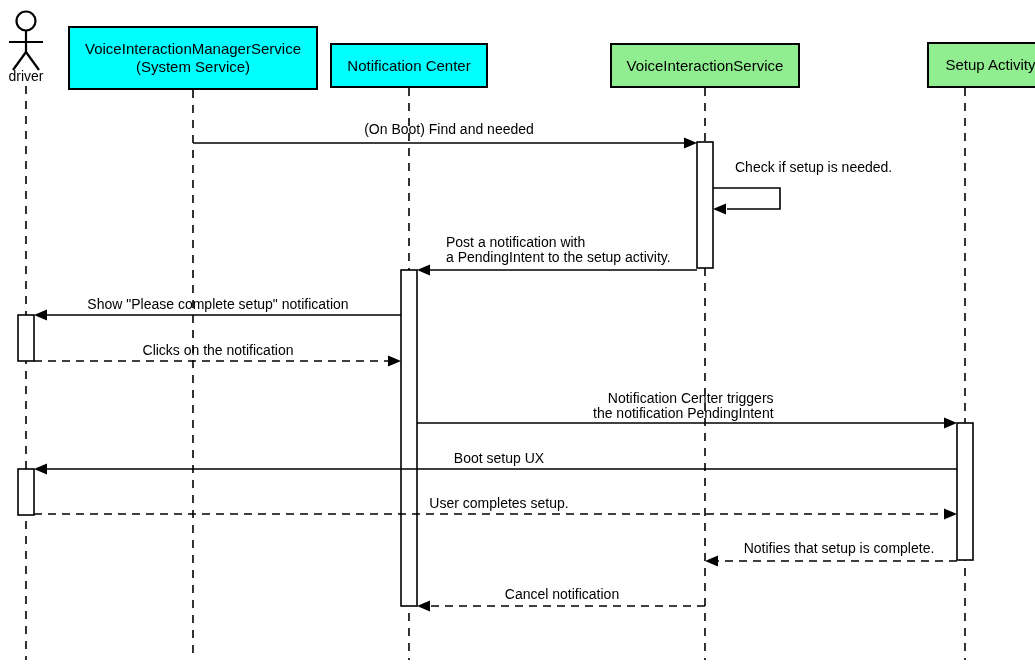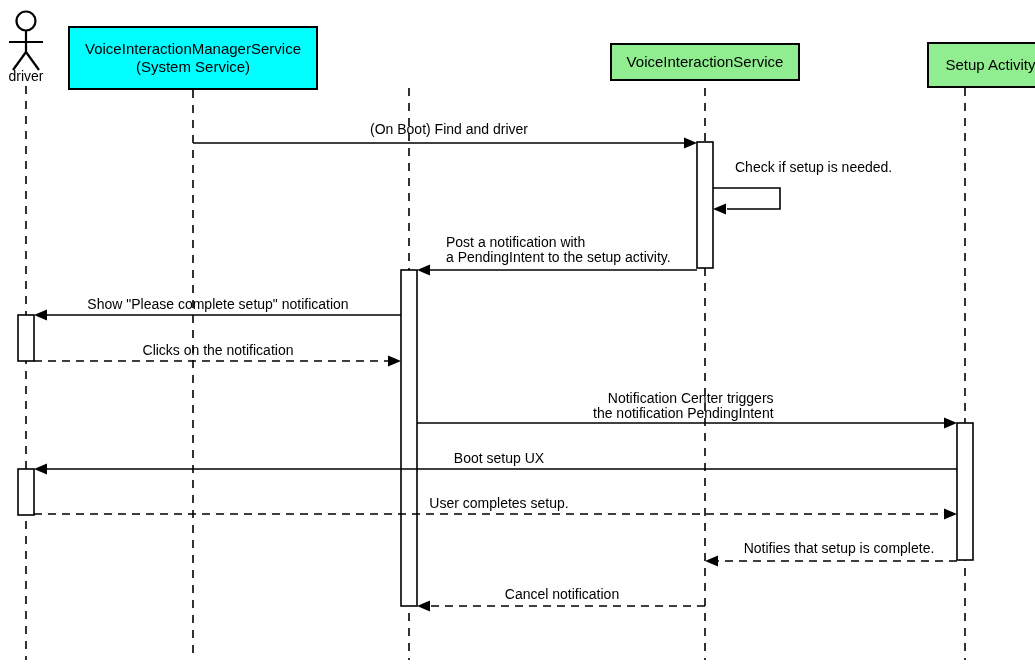--- a/index.html
+++ b/index.html
@@ -124,30 +124,33 @@
     </g>
   </svg>
 
   <div class="actor-label" style="left:26px; top:69px;">driver</div>
 
   <div class="participant cyan" style="left:68px; top:26px; width:250px; height:64px;text-align:right;">
     <div>VoiceInteractionManagerService</div>
     <div>(System Service)</div>
   </div>
 
+  <div class="participant cyan" style="left:330px; top:43px; width:158px; height:45px;">
+    <div>Notification Center</div>
+  </div>
 
-  <div class="participant green" style="left:610px; top:43px; width:190px; height:38px;">
+  <div class="participant green" style="left:610px; top:43px; width:190px; height:45px;">
     <div>VoiceInteractionService</div>
   </div>
 
   <div class="participant green" style="left:903px; top:42px; width:127px; height:46px;margin-left:24px;">
     <div>Setup Activity</div>
   </div>
 
-  <div class="msg center" style="left:449px; top:122px;">(On Boot) Find and driver</div>
+  <div class="msg center" style="left:449px; top:122px;">(On Boot) Find and needed</div>
 
   <div class="msg" style="left:735px; top:160px;">Check if setup is needed.</div>
 
   <div class="msg" style="left:446px; top:235px;">Post a notification with
 a PendingIntent to the setup activity.</div>
 
   <div class="msg center" style="left:218px; top:297px;">Show "Please complete setup" notification</div>
 
   <div class="msg center" style="left:218px; top:343px;">Clicks on the notification</div>
 

